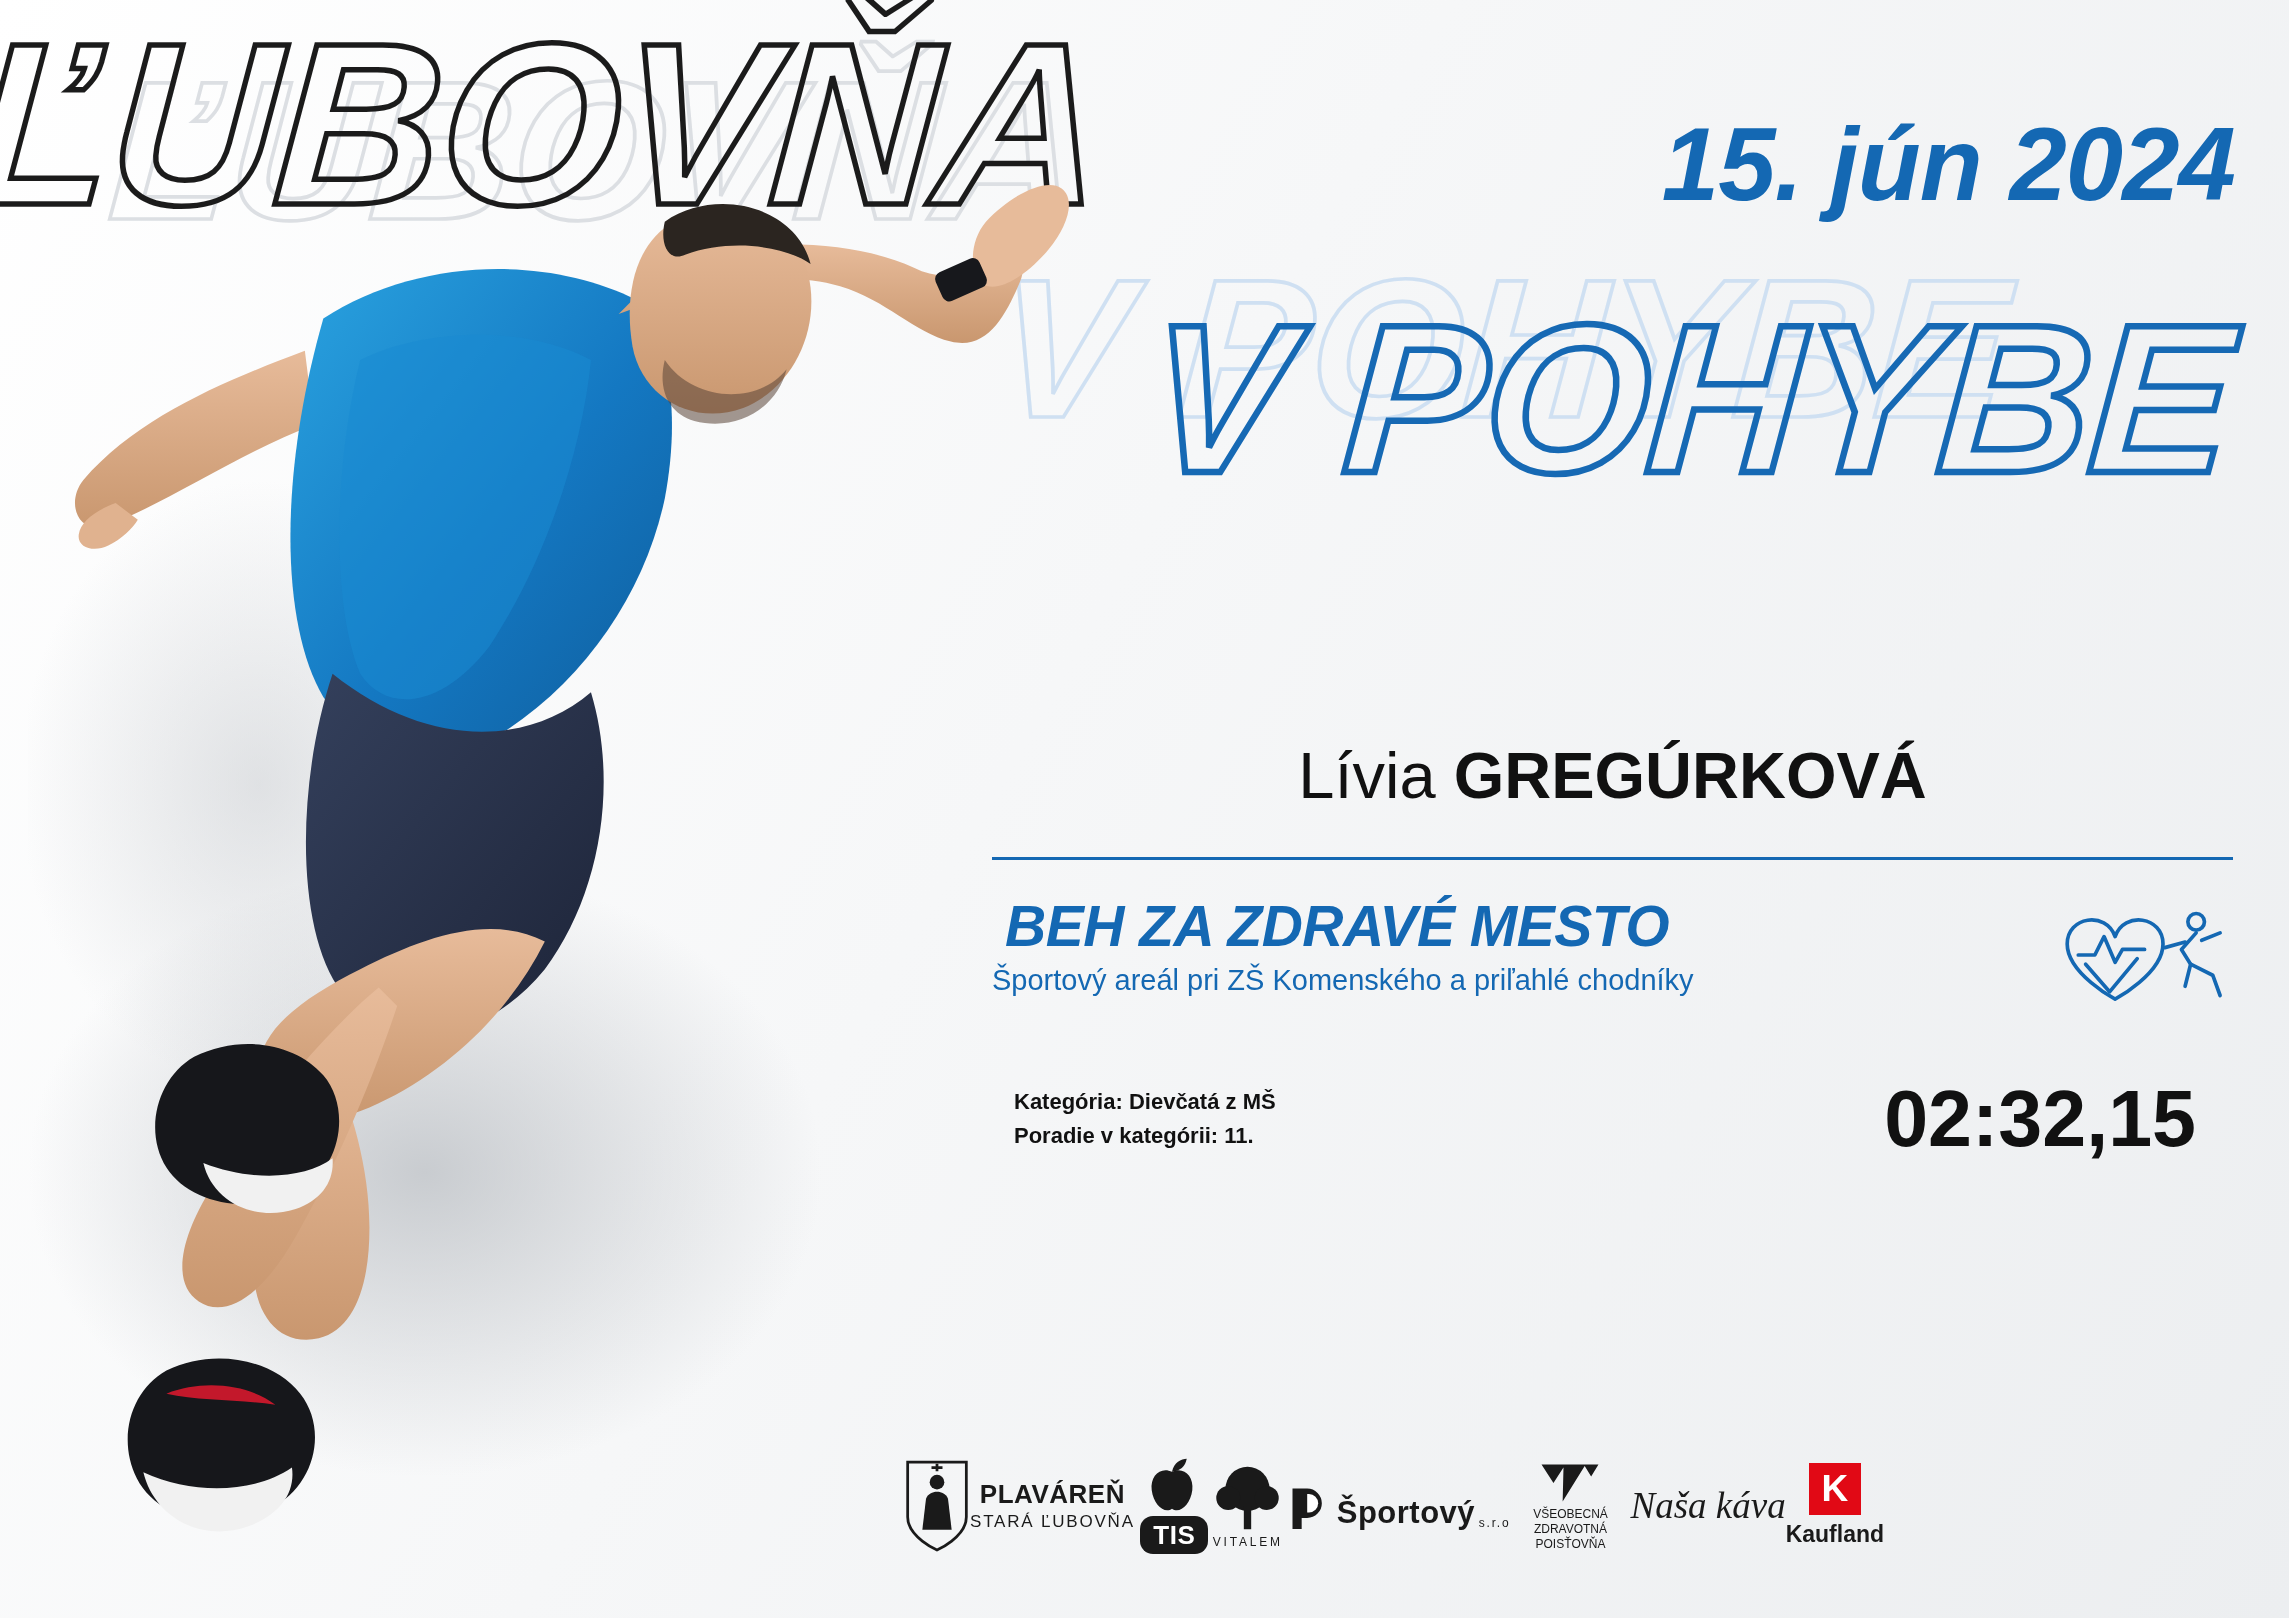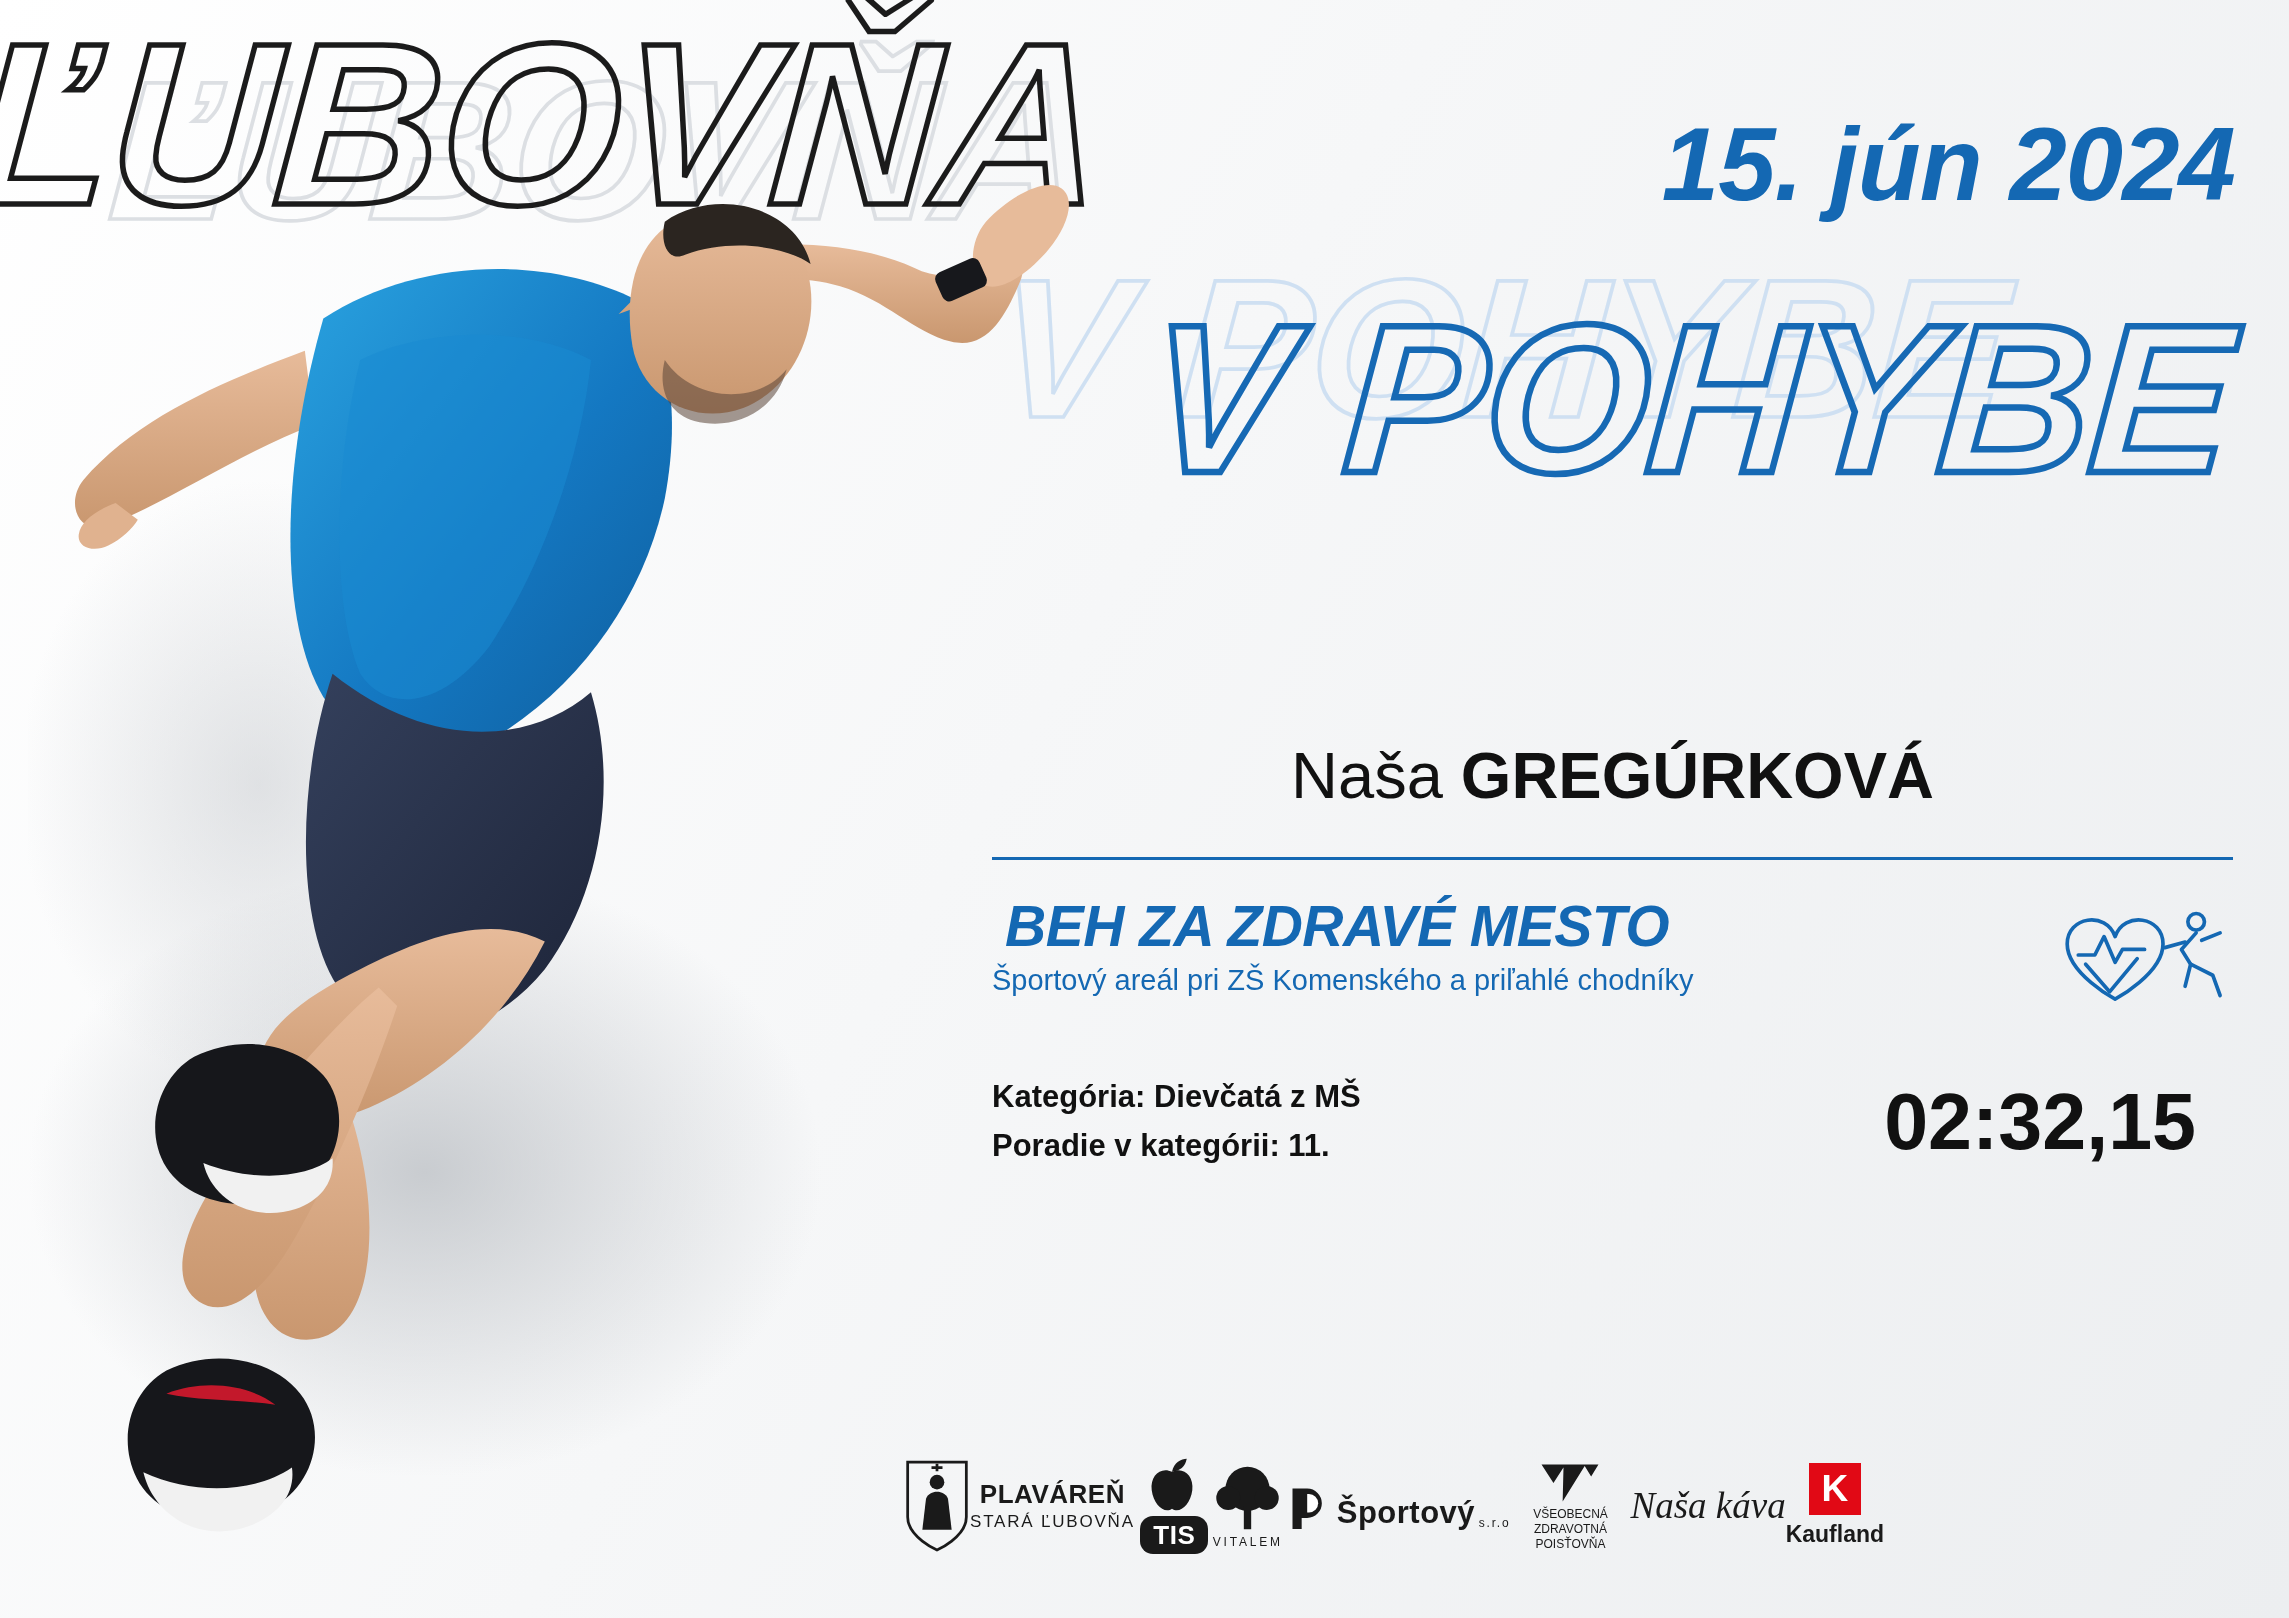--- a/index.html
+++ b/index.html
@@ -135,21 +135,21 @@
     white-space: nowrap;
   }
   #race-logo { margin-left: 13px; margin-top: 3.7px; }
 
   .result-row {
     display: flex;
     align-items: center;
     justify-content: space-between;
     margin-top: 48px;
   }
-  .result-left { font-size: 31px; font-weight: bold; color: #111; line-height: 1.55; }
+  .result-left { font-size: 22px; font-weight: bold; color: #111; line-height: 1.55; margin-left: 22px; }
   #finish-time {
     font-size: 79px;
     font-weight: bold;
     color: #111111;
     letter-spacing: 0px;
     white-space: nowrap;
     padding-right: 37px;
   }
 
   
@@ -260,21 +260,21 @@
     <path d="M190 1170 C 240 1190, 300 1188, 330 1165 C 332 1190, 318 1210, 290 1220 C 245 1234, 200 1212, 190 1170 Z" fill="#f1f1f1"></path>
     <path d="M150 1395 C 200 1370, 265 1382, 295 1420 C 325 1458, 312 1520, 262 1545
              C 208 1572, 140 1556, 118 1512 C 96 1468, 112 1416, 150 1395 Z" fill="#16171b"></path>
     <path d="M125 1505 C 178 1530, 246 1528, 286 1500 C 290 1528, 272 1552, 238 1564 C 186 1582, 136 1552, 125 1505 Z" fill="#f1f1f1"></path>
     <path d="M150 1420 c 40 -16 90 -10 118 12 c -38 -6 -82 -4 -118 -12 Z" fill="#c3182b"></path>
   </svg>
 
   <div class="info-block">
 
     <div id="athlete-name">
-      <span>Naša</span>
+      <span>Lívia</span>
       <span class="surname">GREGÚRKOVÁ</span>
     </div>
 
     <div class="divider"></div>
 
     <div class="race-row">
       <div>
         <div id="race-title">BEH ZA ZDRAVÉ MESTO</div>
         <div id="race-venue">Športový areál pri ZŠ Komenského a priľahlé chodníky</div>
       </div>

